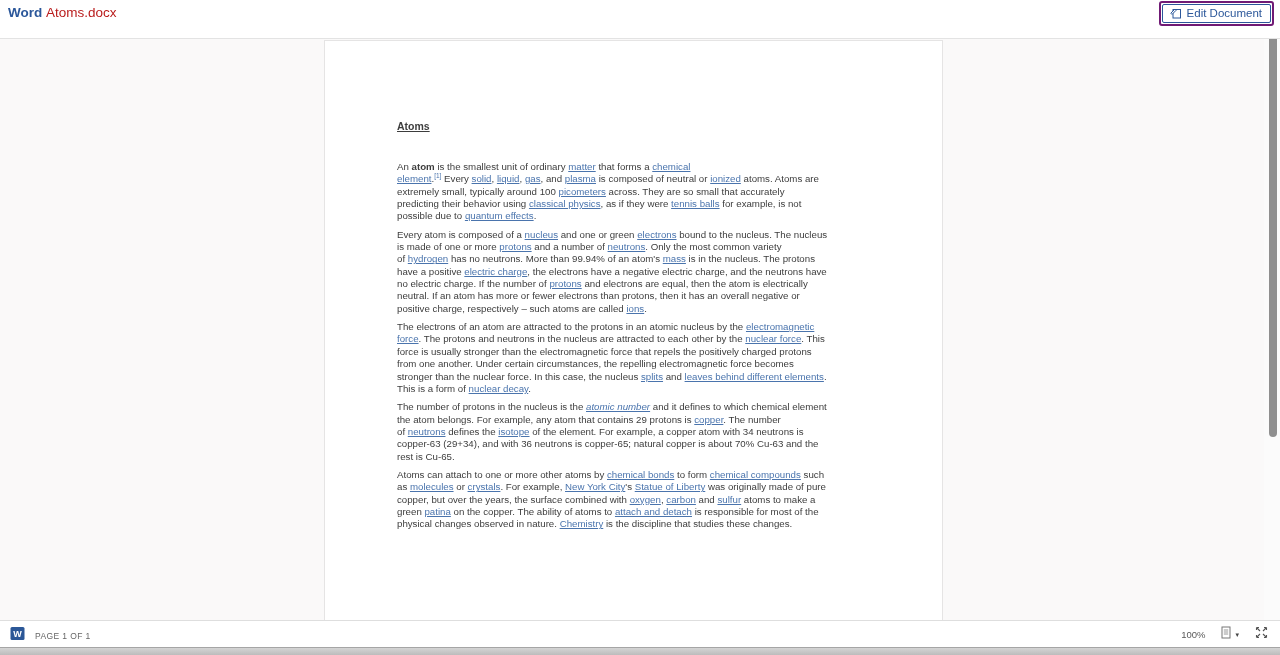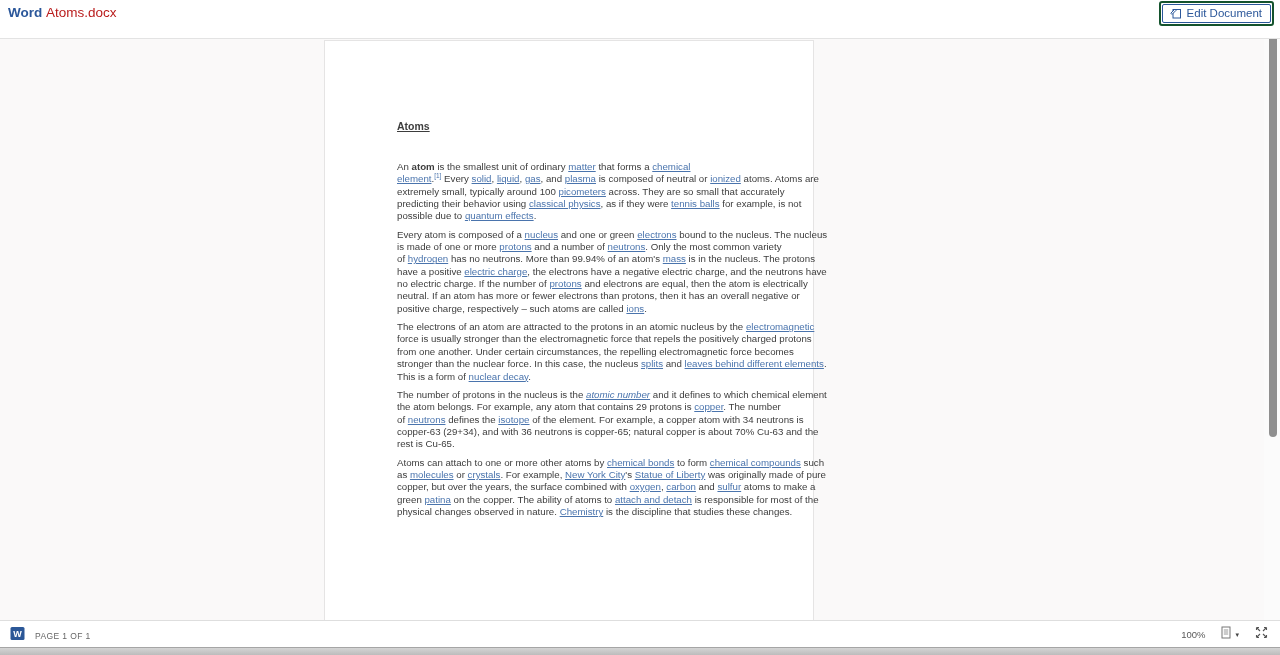--- a/index.html
+++ b/index.html
@@ -9,32 +9,32 @@
     font-family:"Liberation Sans", sans-serif; background:#faf9f9;
   }
   
   .header {
     position:absolute; top:0; left:0; right:0; height:39px;
     background:#ffffff; border-bottom:1px solid #e3e3e3; z-index:5;
   }
   .brand { position:absolute; left:8px; top:5px; font-size:13.5px; font-weight:bold; color:#2b579a; cursor:pointer; }
   .docname { position:absolute; left:46px; top:5px; font-size:13.5px; color:#b91c1c; }
   .edit-highlight {
-    position:absolute; right:6px; top:1px; border:2px solid #14532d; border-radius:3px; padding:1px; background:#fff;
+    position:absolute; right:6px; top:1px; border:2px solid #701a75; border-radius:3px; padding:1px; background:#fff;
   }
   .edit-btn {
     display:flex; align-items:center; gap:5px; background:#ffffff;
     border:1px solid #2b579a; border-radius:2px; padding:2px 8px 3px 7px;
     font-size:11.5px; color:#2b579a; cursor:pointer; font-family:"Liberation Sans",sans-serif;
   }
   .edit-btn svg { display:block; }
   
   .main { position:absolute; top:28px; left:0; right:0; bottom:35px; background:#faf9f9; overflow:hidden; }
   .page {
-    position:absolute; left:324px; top:12px; width:490px; bottom:0;
+    position:absolute; left:324px; top:12px; width:619px; bottom:0;
     background:#ffffff; border:1px solid #e5e4e4; border-bottom:none;
   }
   .doc-content { position:absolute; left:72px; top:79px; width:520px; color:#3d3d3d; font-size:9.7px; }
   .doc-title { font-size:10.5px; font-weight:bold; text-decoration:underline; margin-bottom:29px; color:#3d3d3d; }
   .para { margin-bottom:6px; }
   .line { line-height:12.35px; height:12.35px; white-space:pre; }
   .doclink { color:#4a74ad; text-decoration:underline; cursor:pointer; }
   .b { font-weight:bold;margin-top:36px; }
   .i { font-style:italic; }
   .sup { font-size:6.5px; vertical-align:super; text-decoration:none; line-height:0; }
@@ -95,20 +95,21 @@
               <div class="line"><span>Every atom is composed of a </span><a class="doclink">nucleus</a><span> and one or green </span><a class="doclink">electrons</a><span> bound to the nucleus. The nucleus</span></div>
               <div class="line"><span>is made of one or more </span><a class="doclink">protons</a><span> and a number of </span><a class="doclink">neutrons</a><span>. Only the most common variety</span></div>
               <div class="line"><span>of </span><a class="doclink">hydrogen</a><span> has no neutrons. More than 99.94% of an atom's </span><a class="doclink">mass</a><span> is in the nucleus. The protons</span></div>
               <div class="line"><span>have a positive </span><a class="doclink">electric charge</a><span>, the electrons have a negative electric charge, and the neutrons have</span></div>
               <div class="line"><span>no electric charge. If the number of </span><a class="doclink">protons</a><span> and electrons are equal, then the atom is electrically</span></div>
               <div class="line"><span>neutral. If an atom has more or fewer electrons than protons, then it has an overall negative or</span></div>
               <div class="line"><span>positive charge, respectively – such atoms are called </span><a class="doclink">ions</a><span>.</span></div>
             </div>
             <div class="para">
               <div class="line"><span>The electrons of an atom are attracted to the protons in an atomic nucleus by the </span><a class="doclink">electromagnetic</a></div>
+              <div class="line"><a class="doclink">force</a><span>. The protons and neutrons in the nucleus are attracted to each other by the </span><a class="doclink">nuclear force</a><span>. This</span></div>
               <div class="line"><span>force is usually stronger than the electromagnetic force that repels the positively charged protons</span></div>
               <div class="line"><span>from one another. Under certain circumstances, the repelling electromagnetic force becomes</span></div>
               <div class="line"><span>stronger than the nuclear force. In this case, the nucleus </span><a class="doclink">splits</a><span> and </span><a class="doclink">leaves behind different elements</a><span>.</span></div>
               <div class="line"><span>This is a form of </span><a class="doclink">nuclear decay</a><span>.</span></div>
             </div>
             <div class="para">
               <div class="line"><span>The number of protons in the nucleus is the </span><a class="doclink i">atomic number</a><span> and it defines to which chemical element</span></div>
               <div class="line"><span>the atom belongs. For example, any atom that contains 29 protons is </span><a class="doclink">copper</a><span>. The number</span></div>
               <div class="line"><span>of </span><a class="doclink">neutrons</a><span> defines the </span><a class="doclink">isotope</a><span> of the element. For example, a copper atom with 34 neutrons is</span></div>
               <div class="line"><span>copper-63 (29+34), and with 36 neutrons is copper-65; natural copper is about 70% Cu-63 and the</span></div>

